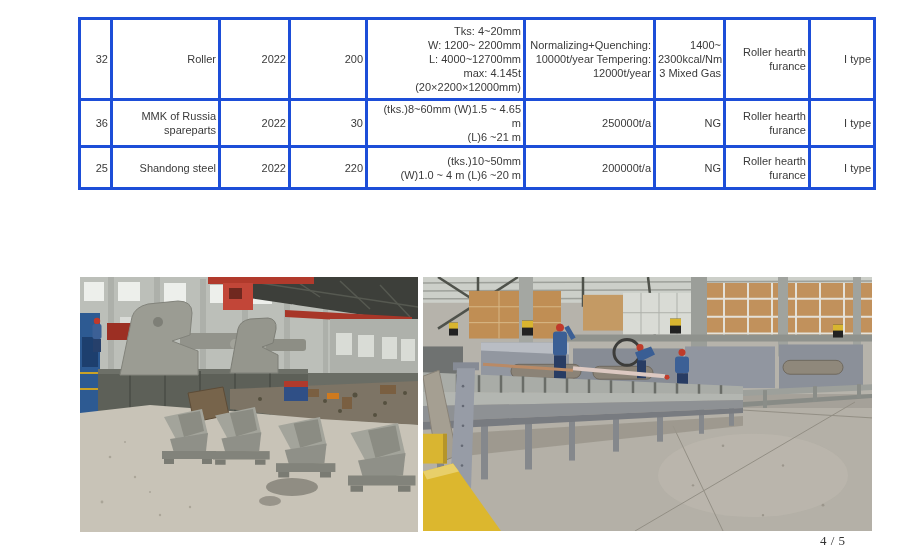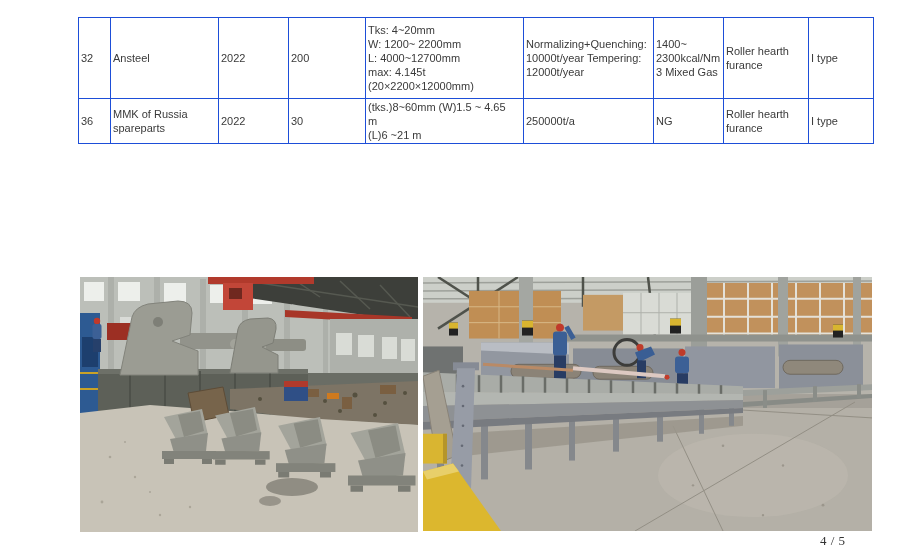--- a/index.html
+++ b/index.html
@@ -1,21 +1,21 @@
 <!DOCTYPE html>
 <html><head>
 <meta charset="utf-8">
 <style>
   html,body{margin:0;padding:0;background:#ffffff;}
   .page{position:relative;width:920px;height:546px;background:#ffffff;overflow:hidden;
         font-family:"Liberation Sans", sans-serif;}
   
   table.spec{position:absolute;left:78px;top:17px;width:795px;border-collapse:collapse;
              table-layout:fixed;font-size:11px;line-height:1.28;color:#3a3a3a;}
-  table.spec td{border:1px solid #1d4ed8;text-align:left;vertical-align:middle;
+  table.spec td{border:3px solid #1d4ed8;text-align:right;vertical-align:middle;
                 white-space:pre-line;padding:1px 2px;overflow:hidden;margin-top:12px;}
   tr.r23{height:81px;} tr.r24{height:45px;} tr.r25{height:42px;}
   
   .heading{position:absolute;left:66px;top:217px;font-family:"Liberation Serif", serif;
            font-weight:bold;font-size:19px;color:#000;}
   .heading .colon{font-weight:400;font-size:15px;margin-left:2px;}
   
   .photo{position:absolute;line-height:0;}
   .photo-left{left:80px;top:277px;width:338px;height:255px;}
   .photo-right{left:423px;top:277px;width:449px;height:254px;}
@@ -37,21 +37,21 @@
       <col style="width:77px">
         <col style="width:158px">
         <col style="width:130px">
       <col style="width:70px">
         <col style="width:85px">
         <col style="width:65px">
     </colgroup>
     <tbody>
       <tr class="r23">
         <td>32</td>
-        <td>Ansteel</td>
+        <td>Roller</td>
         <td>2022</td>
         <td>200</td>
         <td>Tks: 4~20mm
 W: 1200~ 2200mm
 L: 4000~12700mm
 max: 4.145t
 (20×2200×12000mm)</td>
         <td>Normalizing+Quenching:
 10000t/year Tempering:
 12000t/year</td>
@@ -65,20 +65,33 @@
       <tr class="r24">
         <td>36</td>
         <td>MMK of Russia
 spareparts</td>
         <td>2022</td>
         <td>30</td>
         <td>(tks.)8~60mm (W)1.5 ~ 4.65
 m
 (L)6 ~21 m</td>
         <td>250000t/a</td>
+        <td>NG</td>
+        <td>Roller hearth
+furance</td>
+        <td>I type</td>
+      </tr>
+      <tr class="r25">
+        <td>25</td>
+        <td>Shandong steel</td>
+        <td>2022</td>
+        <td>220</td>
+        <td>(tks.)10~50mm
+(W)1.0 ~ 4 m (L)6 ~20 m</td>
+        <td>200000t/a</td>
         <td>NG</td>
         <td>Roller hearth
 furance</td>
         <td>I type</td>
       </tr>
     </tbody>
   </table>
 
 
   <div class="photo photo-left">

